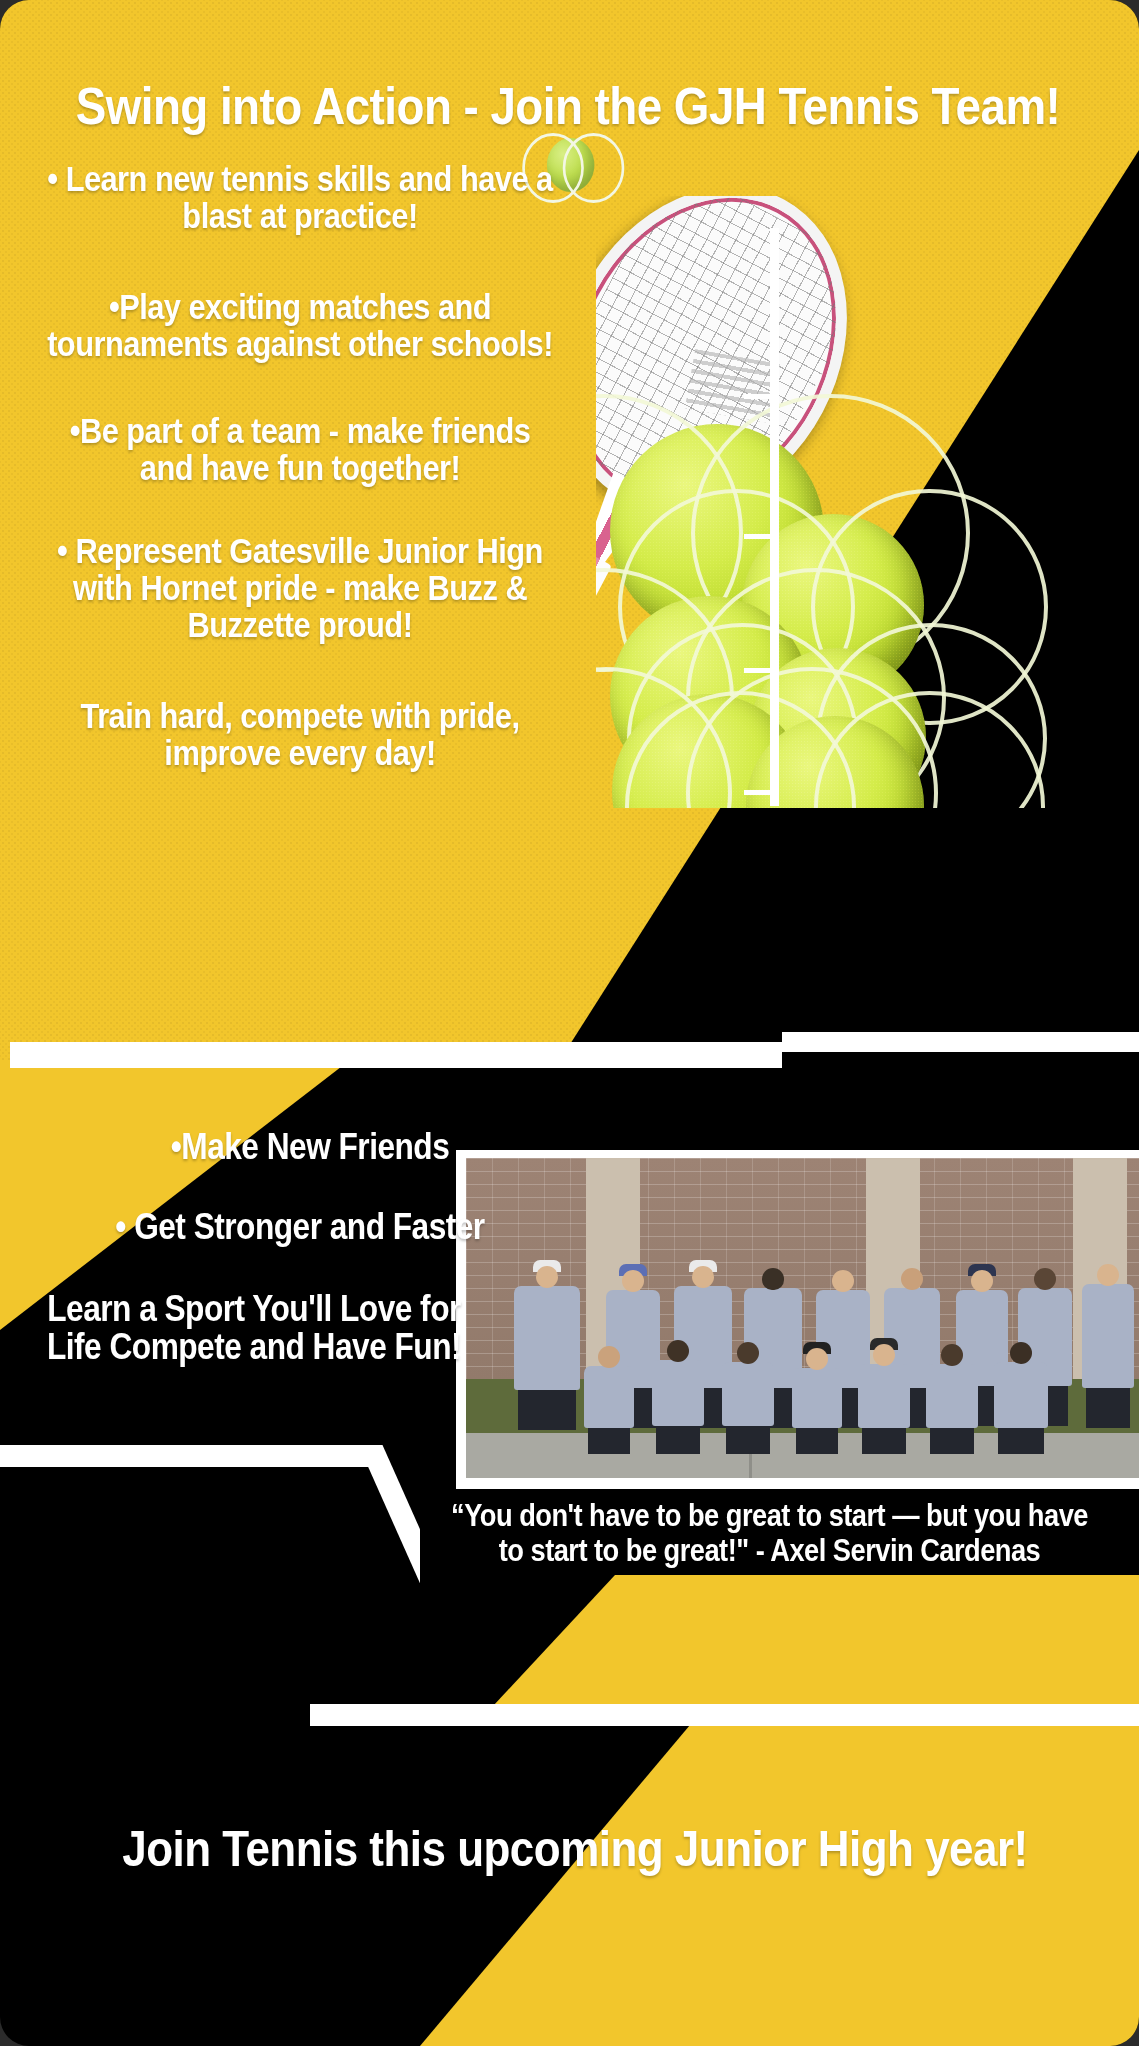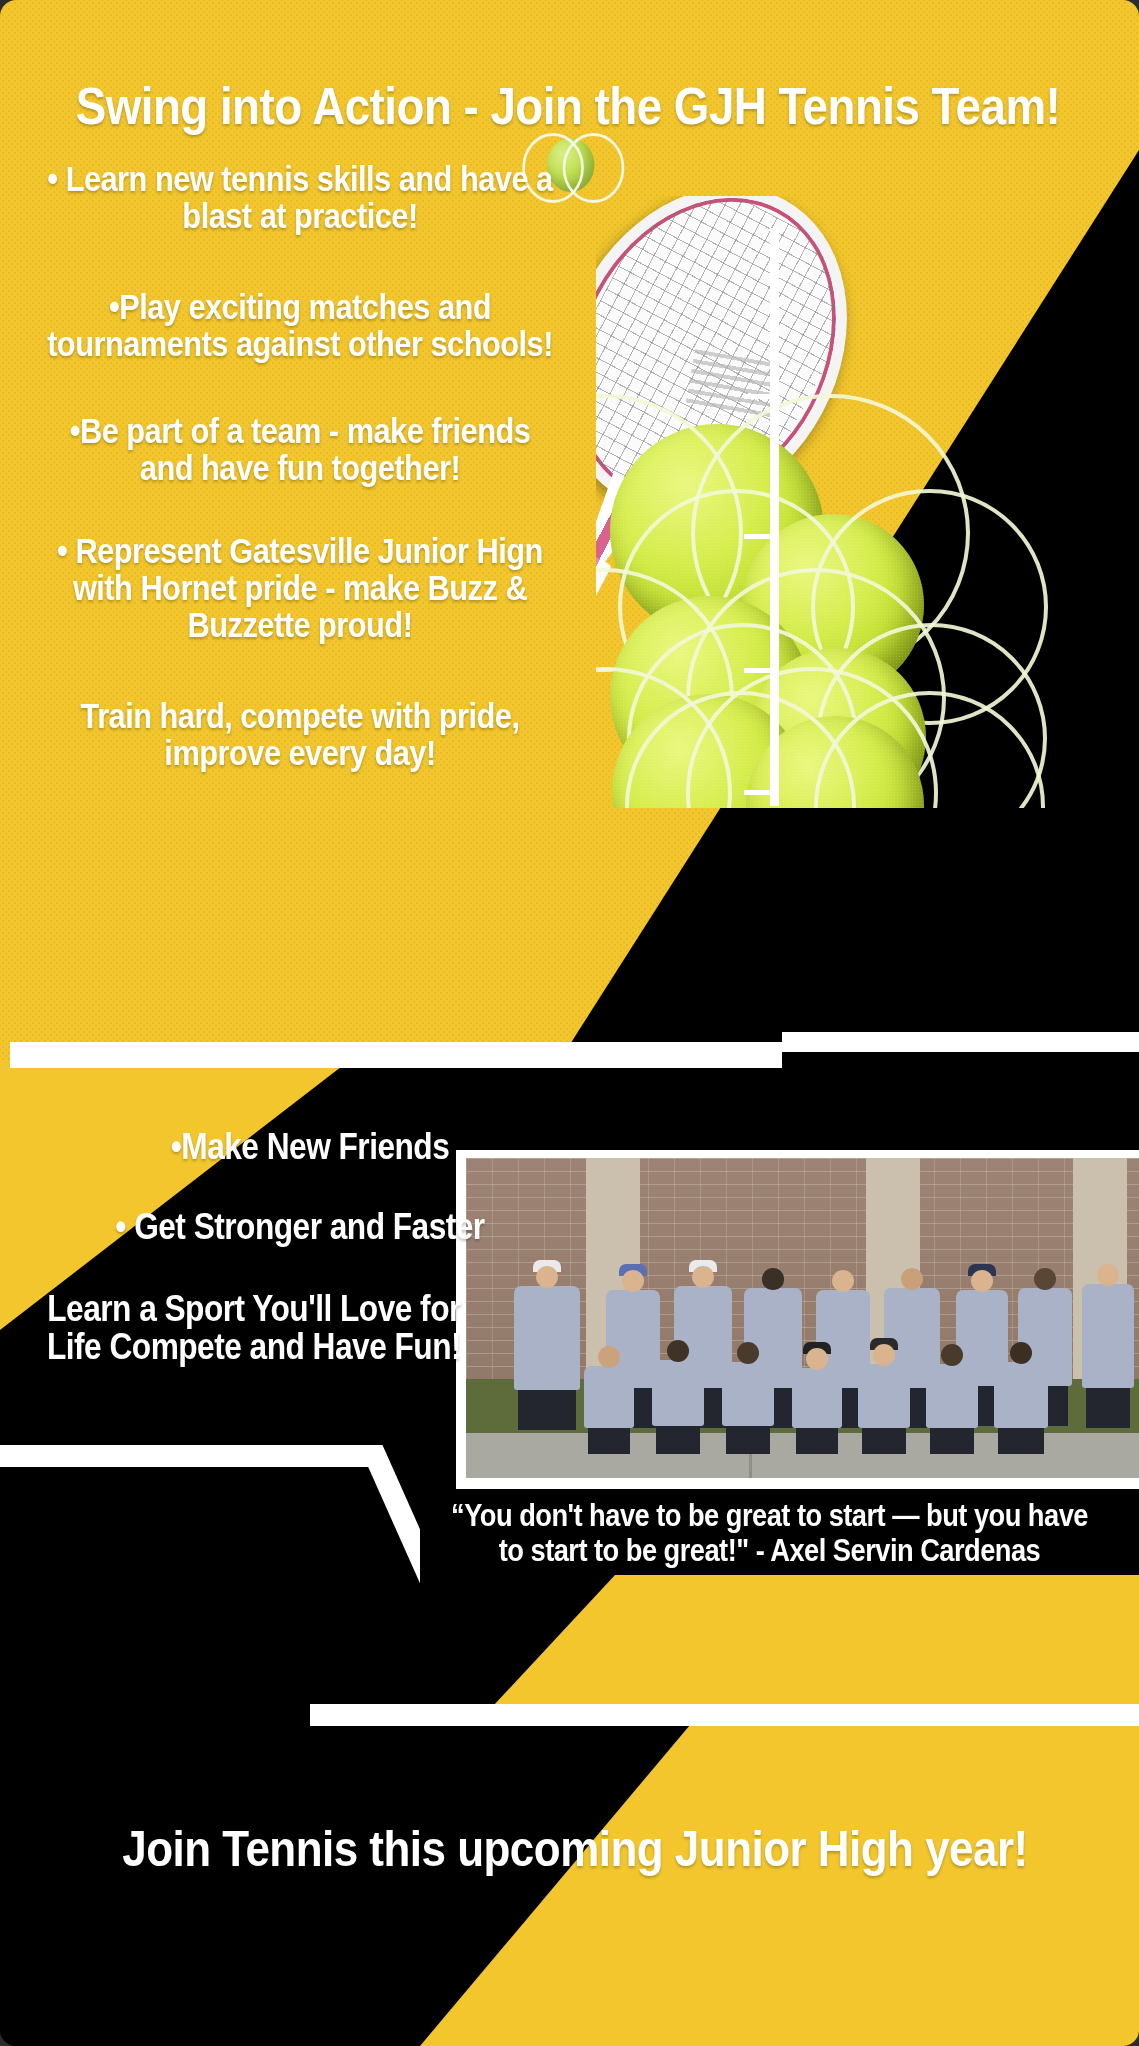--- a/index.html
+++ b/index.html
@@ -4,21 +4,21 @@
 <style>
   * { margin:0; padding:0; box-sizing:border-box; }
   html,body { background:#2b2b2b; }
   body { font-family:"Liberation Sans", sans-serif; }
 
   #flyer {
     position:relative;
     width:1139px; height:2046px;
     background:#000;
     overflow:hidden;
-    border-radius:16px;
+    border-radius:29px;
   }
 
   .yellow-top {
     position:absolute; left:0; top:0; width:1139px; height:1060px;
     background:#F2C62C;
     -webkit-clip-path: polygon(0 0, 1139px 0, 1139px 150px, 560px 1060px, 0 1060px);
     clip-path: polygon(0 0, 1139px 0, 1139px 150px, 560px 1060px, 0 1060px);
   }
   .yellow-top-texture{
     position:absolute; inset:0;

